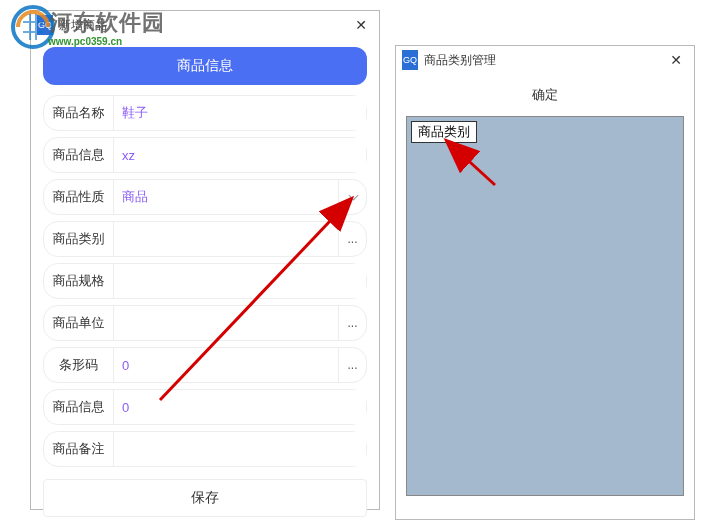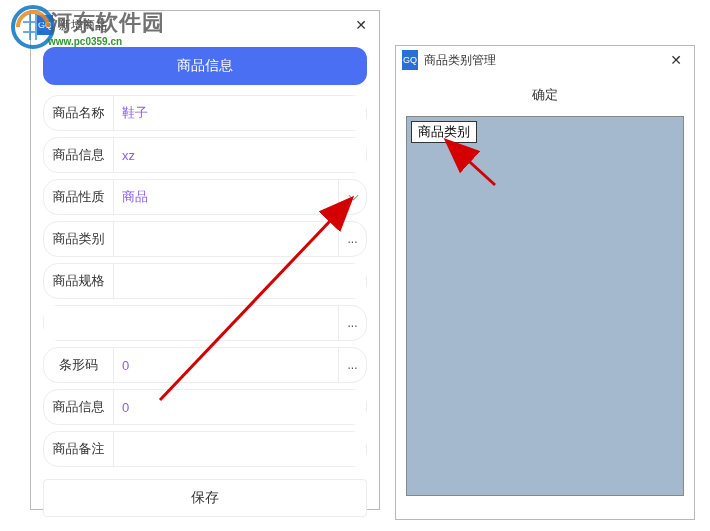--- a/index.html
+++ b/index.html
@@ -204,20 +204,21 @@
       <input class="form-value" value="" style="">
       <div class="form-btn">...</div>
     </div>
 
     <div class="form-row">
       <div class="form-label">商品规格</div>
       <input class="form-value" value="" style="">
     </div>
 
     <div class="form-row">
+      <div class="form-label">商品单位</div>
       <input class="form-value" value="" style="">
       <div class="form-btn">...</div>
     </div>
 
     <div class="form-row">
       <div class="form-label">条形码</div>
       <input class="form-value" value="0" style="">
       <div class="form-btn">...</div>
     </div>
 

